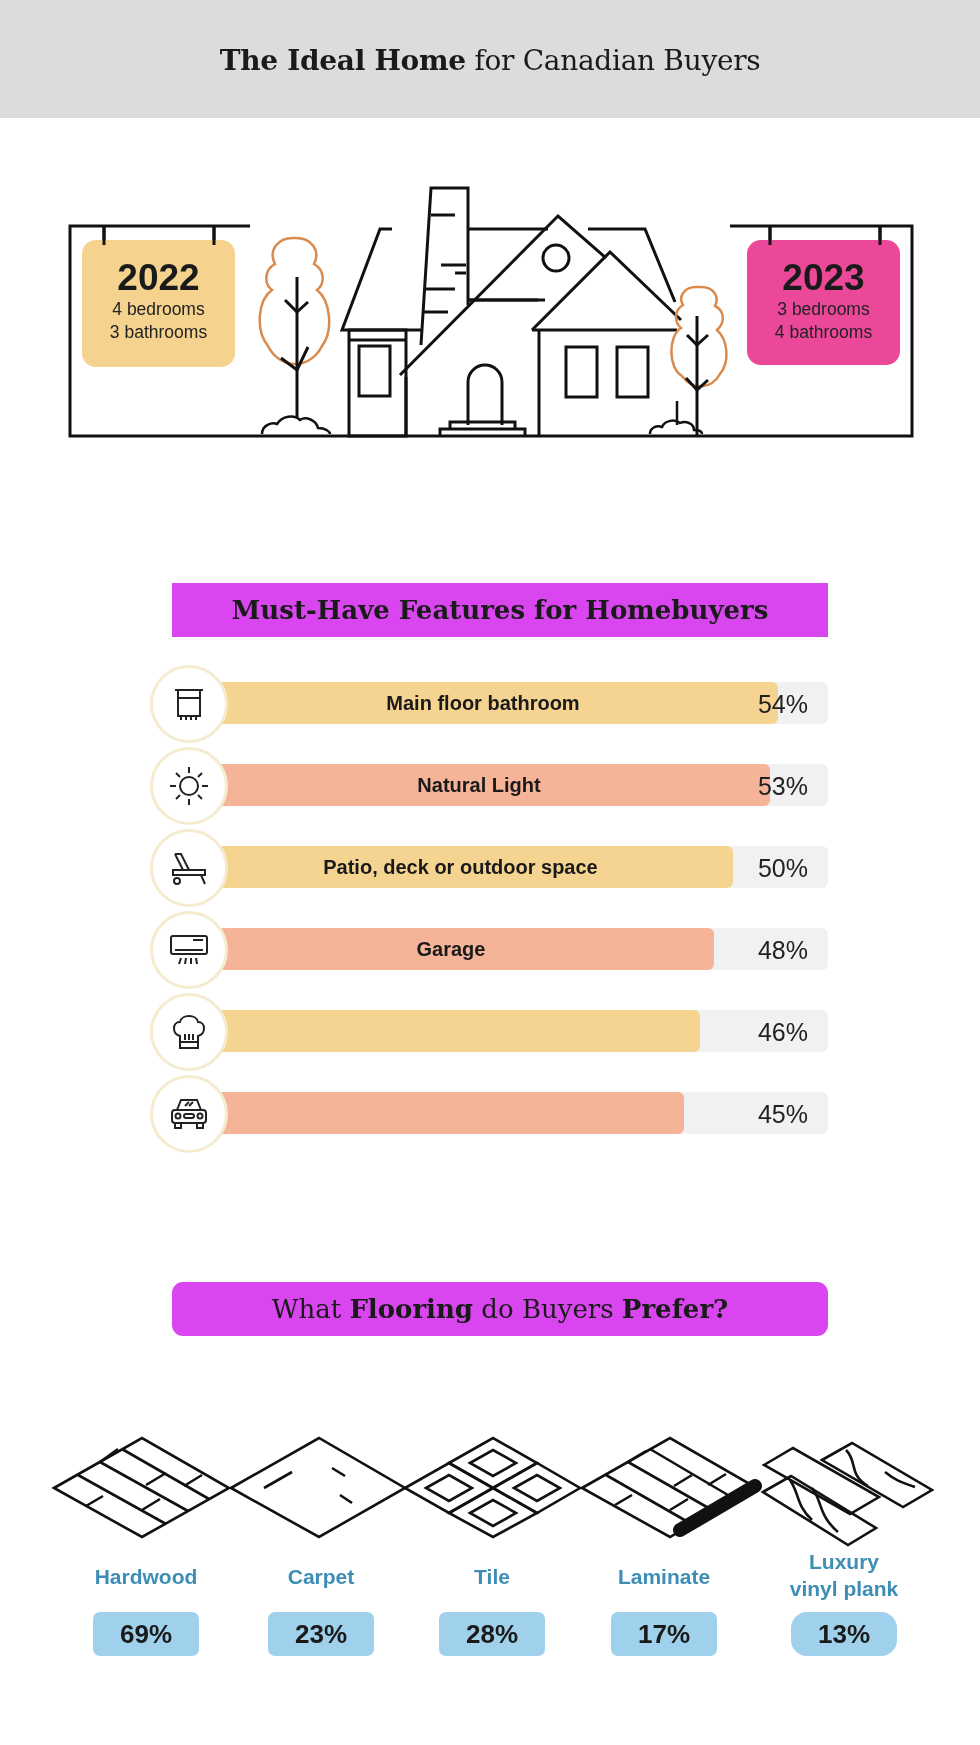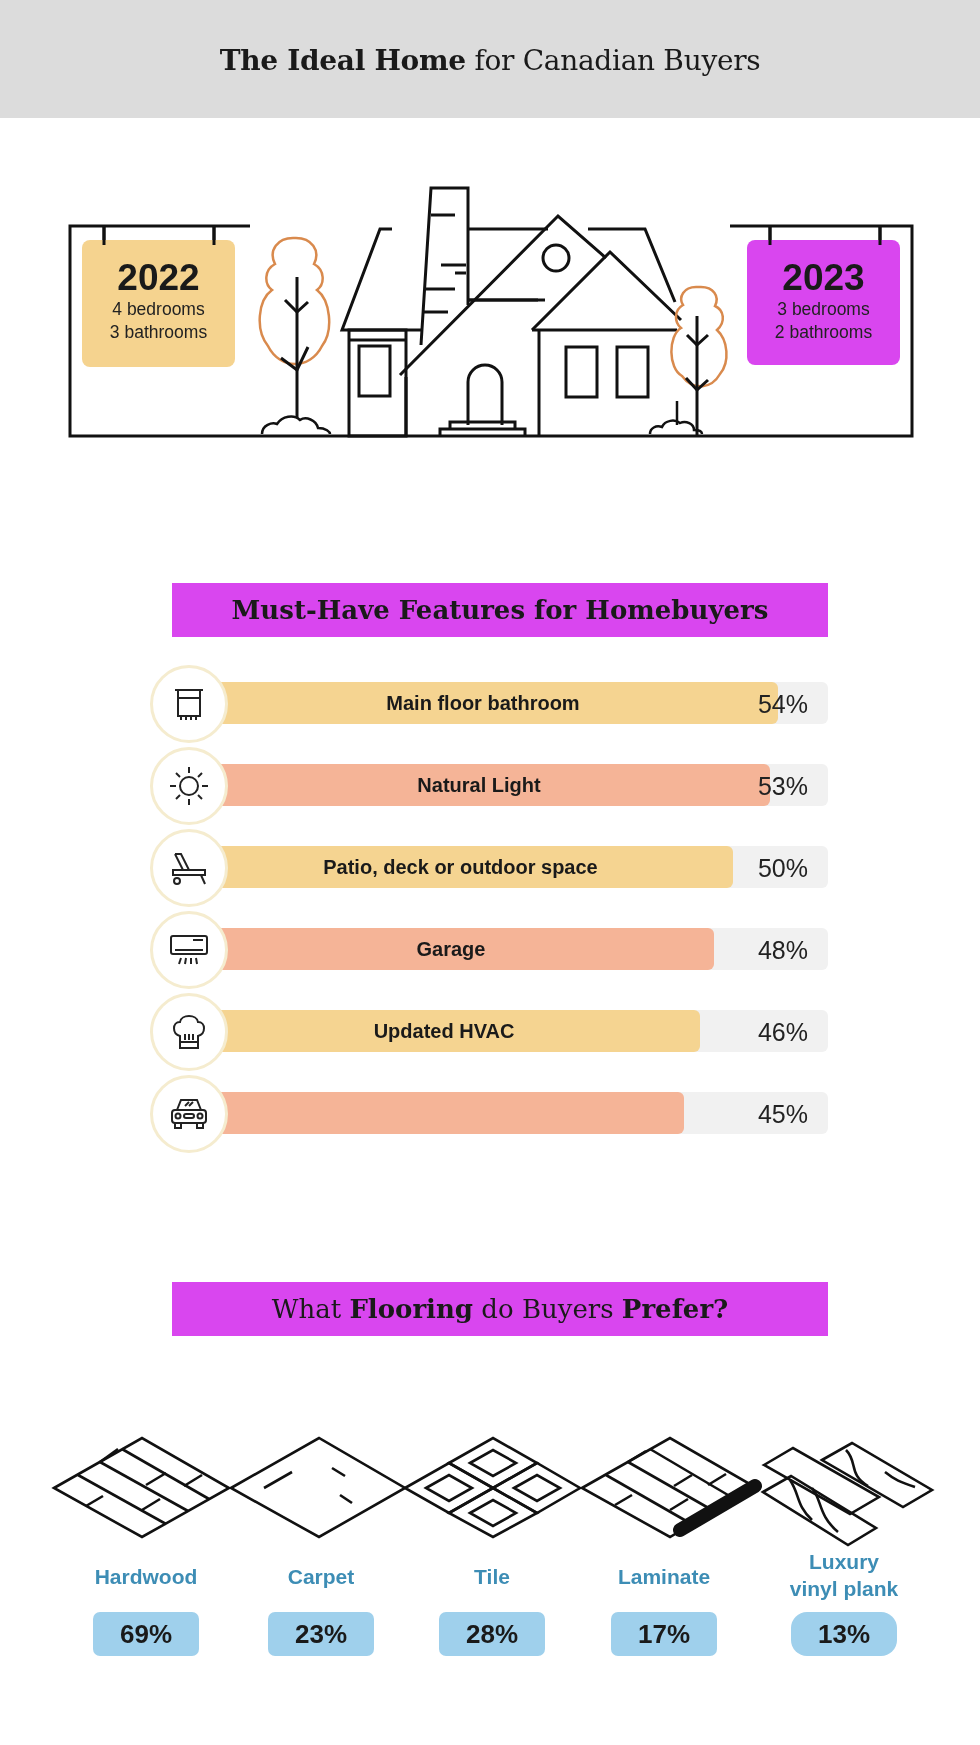--- a/index.html
+++ b/index.html
@@ -4,21 +4,21 @@
 <style>
   html, body { margin:0; padding:0; }
   body { width:980px; height:1745px; background:#ffffff; position:relative; overflow:hidden; font-family:"Liberation Sans", sans-serif; color:#1a1a1a; }
   .abs { position:absolute; }
   .header { left:0; top:0; width:980px; height:118px; background:#dcdcdc; }
   .header-title { position:absolute; left:0; right:0; top:44px; text-align:center; font-family:"DejaVu Serif", serif; font-size:28px; color:#1a1a1a; letter-spacing:-0.3px; }
   .header-title b { font-weight:bold; }
   .header-title span.light { font-weight:normal; }
 
   .scene { left:0; top:150px; width:980px; height:310px; }
-  .sign { position:absolute; border-radius:8px; text-align:center; }
+  .sign { position:absolute; border-radius:14px; text-align:center; }
   .sign .year { font-family:"Liberation Sans", sans-serif; font-weight:bold; font-size:37px; line-height:40px; margin-top:18px; color:#1a1a1a; }
   .sign .line { font-family:"Liberation Sans", sans-serif; font-weight:normal; font-size:17.5px; line-height:23px; color:#222; }
 
   .sec-bar { position:absolute; left:172px; width:656px; height:54px; background:#d946ef; }
   .sec-title { position:absolute; left:0; right:0; top:12px; text-align:center; font-family:"DejaVu Serif", serif; font-size:26px; color:#1a1a1a; }
 
   .row { position:absolute; left:148px; width:680px; height:80px; }
   .row .track { position:absolute; left:40px; right:0; top:19px; height:42px; background:#f1f1f1; border-radius:6px; }
   .row .bar { position:absolute; left:40px; top:19px; height:42px; border-radius:0 6px 6px 0; }
   .row .label { position:absolute; left:40px; top:29px; text-align:center; font-family:"Liberation Sans", sans-serif; font-weight:bold; font-size:20px; color:#1a1a1a; }
@@ -98,24 +98,24 @@
       <line x1="677" y1="401" x2="677" y2="425" stroke="#111" stroke-width="2.5"></line>
       <path d="M650,434 C650,428 656,425 662,427 C665,420 675,419 680,423 C686,420 694,424 694,430 C700,430 702,432 702,434" stroke="#111" stroke-width="2.5"></path>
     </g>
   </svg>
 
   <div class="sign" style="left:82px;top:90px;width:153px;height:127px;background:#f5d38f;">
     <div class="year">2022</div>
     <div class="line">4 bedrooms</div>
     <div class="line">3 bathrooms</div>
   </div>
-  <div class="sign" style="left:747px;top:90px;width:153px;height:125px;background:#d946ef;">
+  <div class="sign" style="left:747px;top:90px;width:153px;height:125px;background:#ec4899;">
     <div class="year">2023</div>
     <div class="line">3 bedrooms</div>
-    <div class="line">2 bathrooms</div>
+    <div class="line">4 bathrooms</div>
   </div>
 
   <svg width="980" height="40" style="position:absolute;left:0;top:76px;">
     <g stroke="#111" stroke-width="3">
       <line x1="104" y1="0" x2="104" y2="19"></line>
       <line x1="214" y1="0" x2="214" y2="19"></line>
       <line x1="770" y1="0" x2="770" y2="19"></line>
       <line x1="880" y1="0" x2="880" y2="19"></line>
     </g>
   </svg>
@@ -198,21 +198,20 @@
             <line x1="19" y1="28" x2="18" y2="34"></line>
             <line x1="24" y1="28" x2="24" y2="34"></line>
             <line x1="29" y1="28" x2="30" y2="34"></line>
           </svg>
         </span>
       </div>
     </div>
     <div class="row" style="top: 991px;">
       <div class="track"></div>
       <div class="bar" style="width:512px;background:#f5d491;"></div>
-      <div class="label" style="width:512px;">Updated HVAC</div>
       <div class="pct">46%</div>
       <div class="icon-circle">
         <span style="display:flex;">
           <svg width="40" height="44" viewBox="0 0 40 44" fill="none" stroke="#222" stroke-width="2">
             <path d="M11,26 C3,24 3,12 11,12 C12,4 28,4 29,12 C37,12 37,24 29,26 L29,38 L11,38 Z"></path>
             <line x1="11" y1="32" x2="29" y2="32"></line>
             <line x1="16" y1="24" x2="16" y2="30"></line>
             <line x1="20" y1="24" x2="20" y2="30"></line>
             <line x1="24" y1="24" x2="24" y2="30"></line>
           </svg>
@@ -234,21 +233,21 @@
             <circle cx="33" cy="22" r="2.5"></circle>
             <rect x="17" y="20" width="10" height="4" rx="2"></rect>
             <line x1="18" y1="12" x2="22" y2="8"></line>
             <line x1="22" y1="12" x2="26" y2="8"></line>
           </svg>
         </span>
       </div>
     </div>
   </div>
 
-<div class="sec-bar" style="top:1282px;">
+<div class="sec-bar" style="top:1282px;border-radius:11px;">
   <div class="sec-title"><span>What </span><b>Flooring</b><span> do Buyers </span><b>Prefer?</b></div>
 </div>
 
 <svg class="abs" style="left:0;top:1420px;" width="980" height="140" viewBox="0 1420 980 140">
   <g fill="none" stroke="#111" stroke-width="2.6" stroke-linejoin="miter">
 
     <g>
       <polygon points="54,1488 142,1438 229,1488 142,1537"></polygon>
       <line x1="78" y1="1475" x2="166" y2="1524"></line>
       <line x1="100" y1="1462" x2="188" y2="1511"></line>

